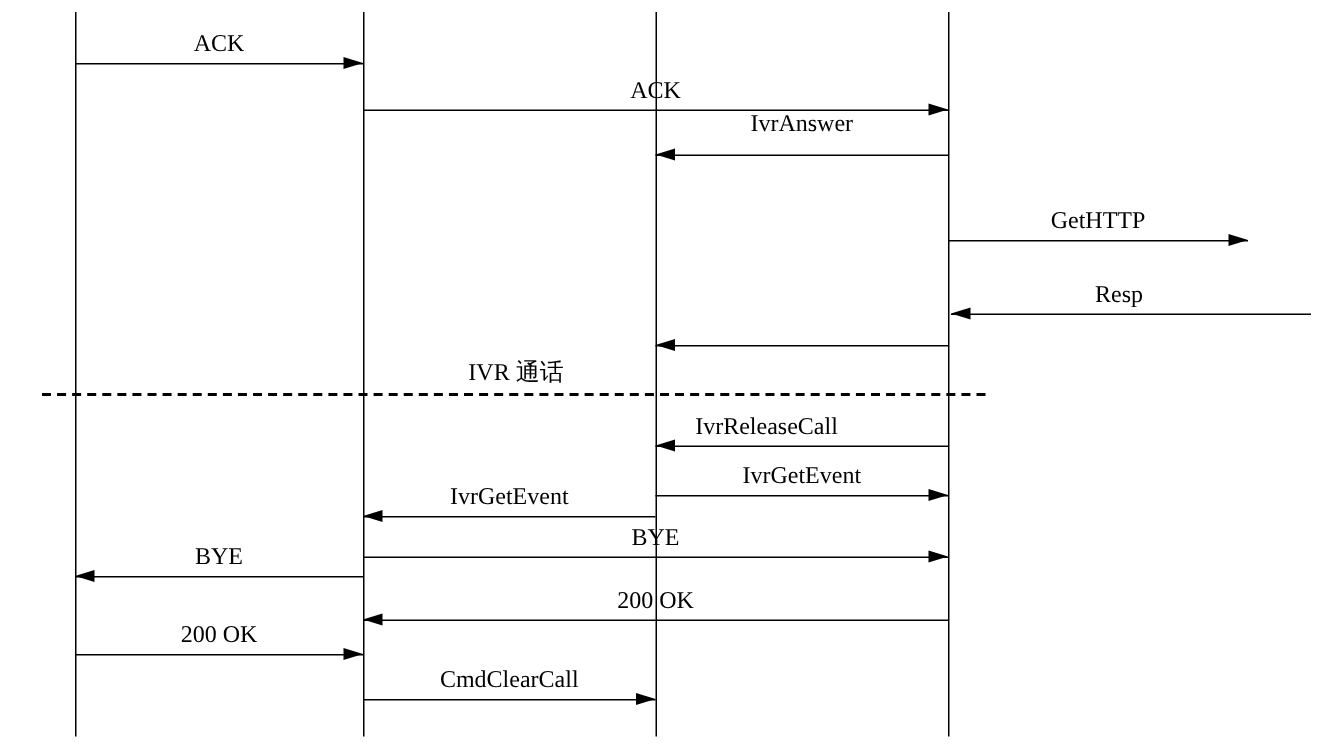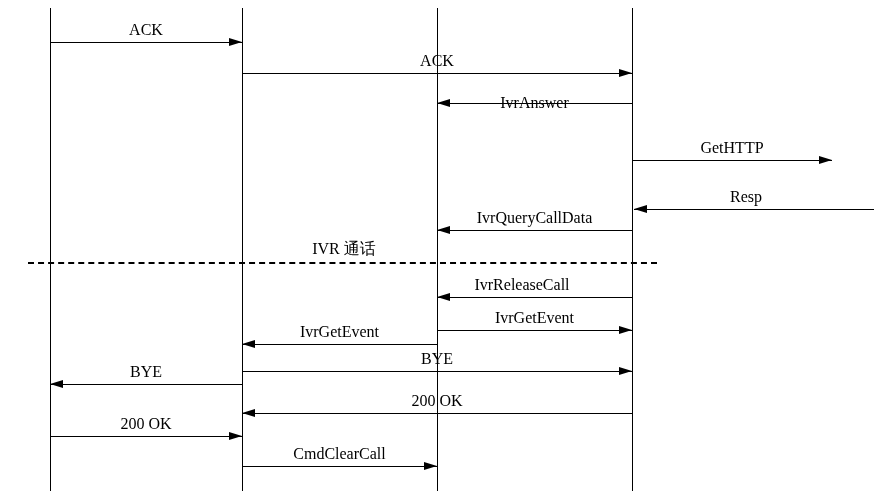--- a/index.html
+++ b/index.html
@@ -57,33 +57,32 @@
     <div class="lifeline" style="left: 437px; top: 8px; height: 483px;"></div>
     <div class="lifeline" style="left: 632px; top: 8px; height: 483px;"></div>
     <div class="msg-line" style="left: 50px; width: 192px; top: 42px;"></div>
     <div class="arrowhead right" style="top: 38px; left: 229px;"></div>
     <div class="msg-label" style="left: 146px; top: 21px;">ACK</div>
     <div class="msg-line" style="left: 242px; width: 390px; top: 73px;"></div>
     <div class="arrowhead right" style="top: 69px; left: 619px;"></div>
     <div class="msg-label" style="left: 437px; top: 52px;">ACK</div>
     <div class="msg-line" style="left: 437px; width: 195px; top: 103px;"></div>
     <div class="arrowhead left" style="top: 99px; left: 437px;"></div>
-    <div class="msg-label" style="left: 534.5px; top: 94px;">IvrAnswer</div>
+    <div class="msg-label" style="left: 534.5px; top: 74px;">IvrAnswer</div>
     <div class="msg-line" style="left: 632px; width: 200px; top: 160px;"></div>
     <div class="arrowhead right" style="top: 156px; left: 819px;"></div>
     <div class="msg-label" style="left: 732px; top: 139px; text-align: center;">GetHTTP</div>
     <div class="msg-line" style="left: 634px; width: 240px; top: 209px;"></div>
     <div class="arrowhead left" style="top: 205px; left: 634px;"></div>
     <div class="msg-label" style="left: 722px; top: 188px; margin-left: 24px;">Resp</div>
     <div class="msg-line" style="left: 437px; width: 195px; top: 230px;"></div>
     <div class="arrowhead left" style="top: 226px; left: 437px;"></div>
-    <div class="msg-label" style="left: 534.5px; top: 209px;">IvrQueryCallData</div>
     <div class="msg-line" style="left: 437px; width: 195px; top: 297px;"></div>
     <div class="arrowhead left" style="top: 293px; left: 437px;"></div>
-    <div class="msg-label" style="left: 522px; top: 276px;">IvrReleaseCall</div>
+    <div class="msg-label" style="left: 511px; top: 276px;">IvrReleaseCall</div>
     <div class="msg-line" style="left: 437px; width: 195px; top: 330px;"></div>
     <div class="arrowhead right" style="top: 326px; left: 619px;"></div>
     <div class="msg-label" style="left: 534.5px; top: 309px;">IvrGetEvent</div>
     <div class="msg-line" style="left: 242px; width: 195px; top: 344px;"></div>
     <div class="arrowhead left" style="top: 340px; left: 242px;"></div>
     <div class="msg-label" style="left: 339.5px; top: 323px;">IvrGetEvent</div>
     <div class="msg-line" style="left: 242px; width: 390px; top: 371px;"></div>
     <div class="arrowhead right" style="top: 367px; left: 619px;"></div>
     <div class="msg-label" style="left: 437px; top: 350px;">BYE</div>
     <div class="msg-line" style="left: 50px; width: 192px; top: 384px;"></div>

